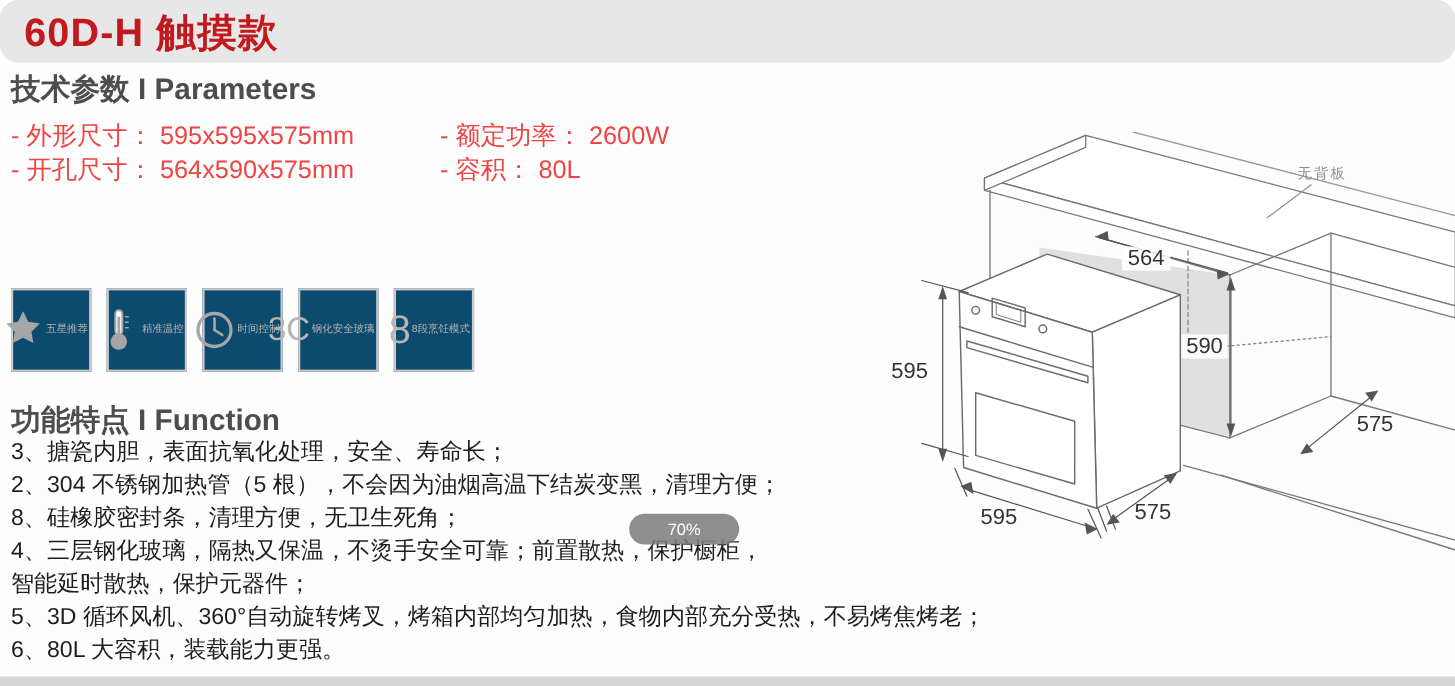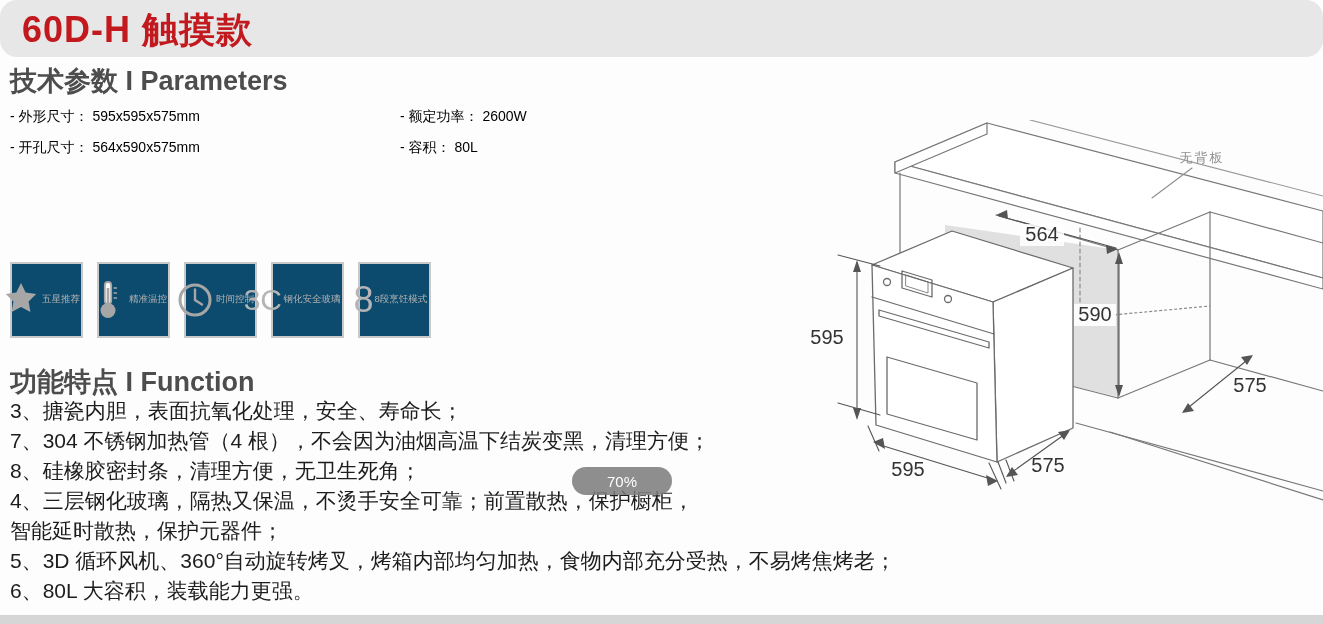--- a/index.html
+++ b/index.html
@@ -11,21 +11,21 @@
   }
   .abs{position:absolute;}
   
   .header-band{left:0;top:0;width:1323px;height:57px;background:#e7e7e7;border-radius:17px;}
   .page-title{left:22px;top:6px;font-size:36px;font-weight:bold;color:#c2191f;letter-spacing:1px;white-space:nowrap;}
   
   .sec-heading{font-size:27px;font-weight:bold;color:#4d4d4d;white-space:nowrap;}
   .params-heading{left:10px;top:63px;}
   .func-heading{left:10px;top:364px;}
   
-  .param-line{position:absolute;font-size:14px;color:#000000;white-space:nowrap;}
+  .param-line{position:absolute;font-size:23px;color:#ef4444;white-space:nowrap;}
   
   .icons-row{left:10px;top:262px;display:flex;gap:14px;}
   .icon-box{width:73px;height:76px;border:2px solid #c9c9c9;background:#0c4a6e;
     display:flex;flex-direction:row;align-items:center;justify-content:flex-end;box-sizing:border-box;}
   .icon-art{flex:1;display:flex;align-items:center;justify-content:center;width:100%;}
   .icon-label{font-size:10px;color:#b3b3b3;margin-bottom:3px;white-space:nowrap;transform:scale(.95);}
   .glyph-text{font-size:30px;color:#b5b5b5;line-height:1;}
   
   .func-list{left:10px;top:396px;}
   .func-line{font-size:21px;color:#1d1d1d;line-height:30px;white-space:nowrap;}
@@ -98,21 +98,21 @@
     <div class="icon-art">
       <span class="glyph-text" style="font-size:36px;">8</span>
     </div>
     <div class="icon-label">8段烹饪模式</div>
   </div>
 </div>
 
 <div class="abs sec-heading func-heading">功能特点 I Function</div>
 <div class="abs func-list">
   <div class="func-line">3、搪瓷内胆，表面抗氧化处理，安全、寿命长；</div>
-  <div class="func-line">7、304 不锈钢加热管（4 根），不会因为油烟高温下结炭变黑，清理方便；</div>
+  <div class="func-line">2、304 不锈钢加热管（5 根），不会因为油烟高温下结炭变黑，清理方便；</div>
   <div class="func-line">8、硅橡胶密封条，清理方便，无卫生死角；</div>
   <div class="func-line">4、三层钢化玻璃，隔热又保温，不烫手安全可靠；前置散热，保护橱柜，</div>
   <div class="func-line">智能延时散热，保护元器件；</div>
   <div class="func-line">5、3D 循环风机、360°自动旋转烤叉，烤箱内部均匀加热，食物内部充分受热，不易烤焦烤老；</div>
   <div class="func-line">6、80L 大容积，装载能力更强。</div>
 </div>
 
 <div class="abs zoom-badge">
   <span>70%</span>
 </div>

